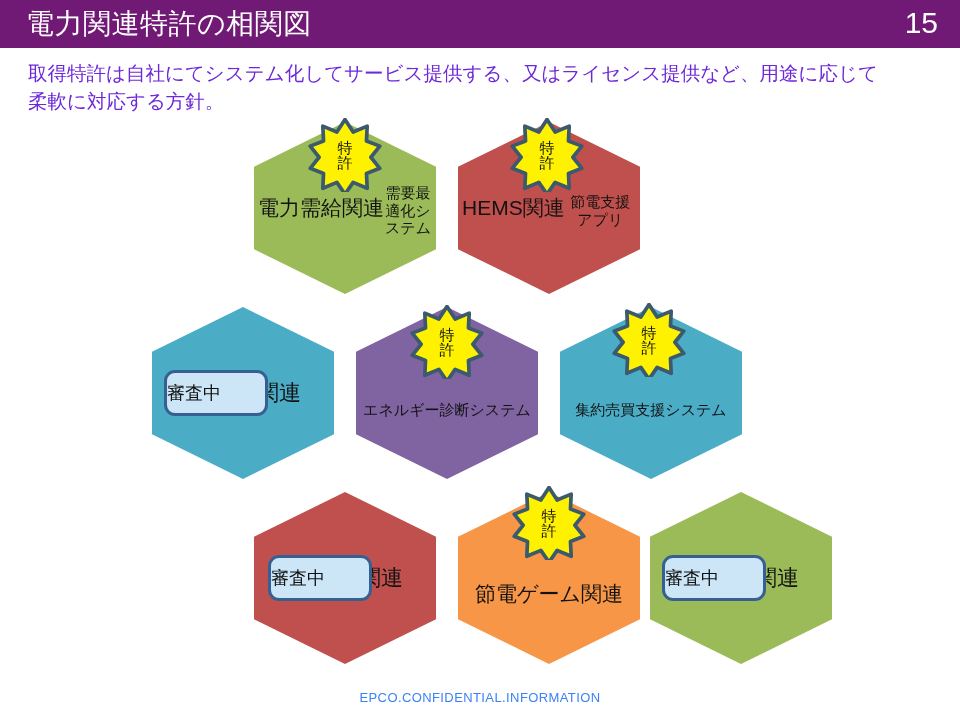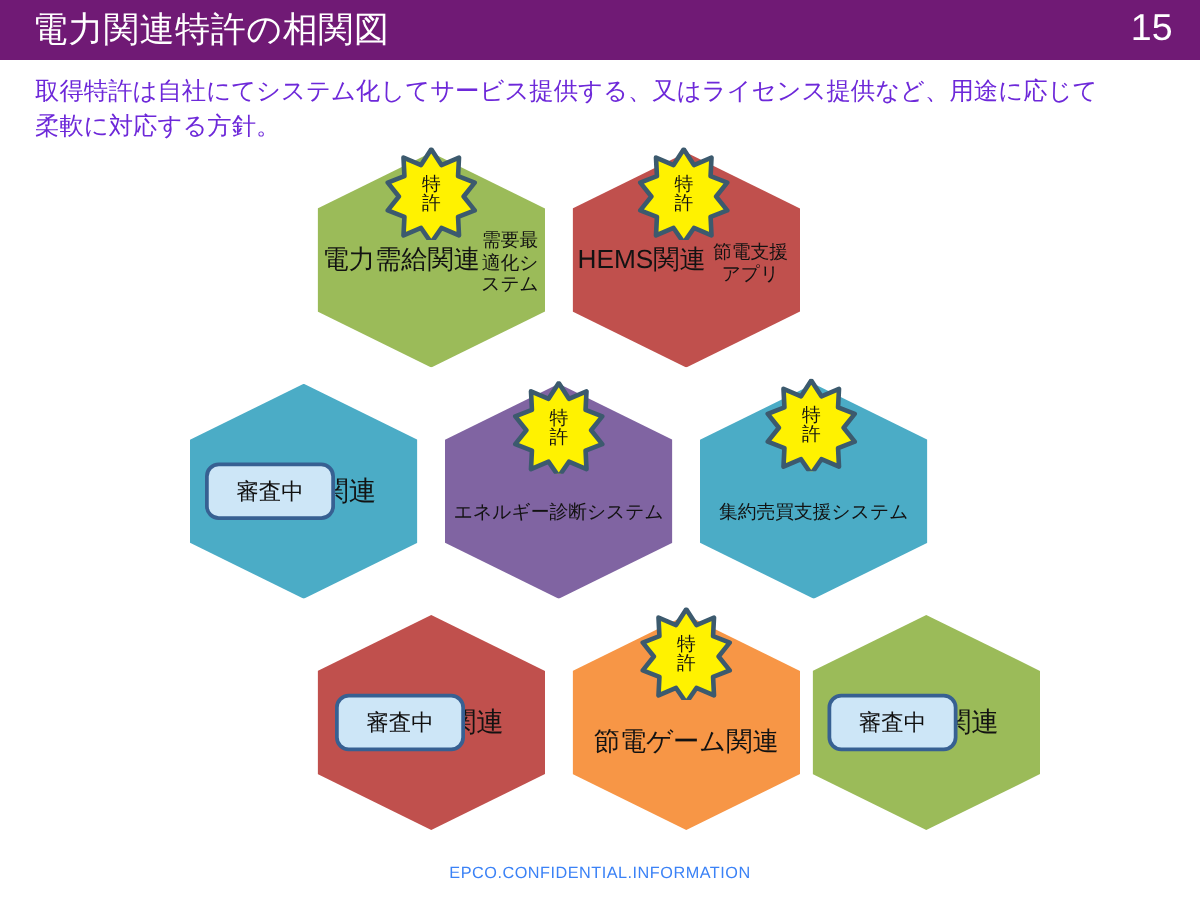--- a/index.html
+++ b/index.html
@@ -138,21 +138,20 @@
   
   .review-badge {
     position: absolute;
     width: 104px;
     height: 46px;
     background: #CDE6F7;
     border: 3px solid #376092;
     border-radius: 11px;
     display: flex;
     align-items: center;
-    justify-content: center;
     color: #101010;
     font-size: 18px;
     box-sizing: border-box;
     z-index: 6;
   }
 
   
   #footer-note {
     position: absolute;
     left: 0;

